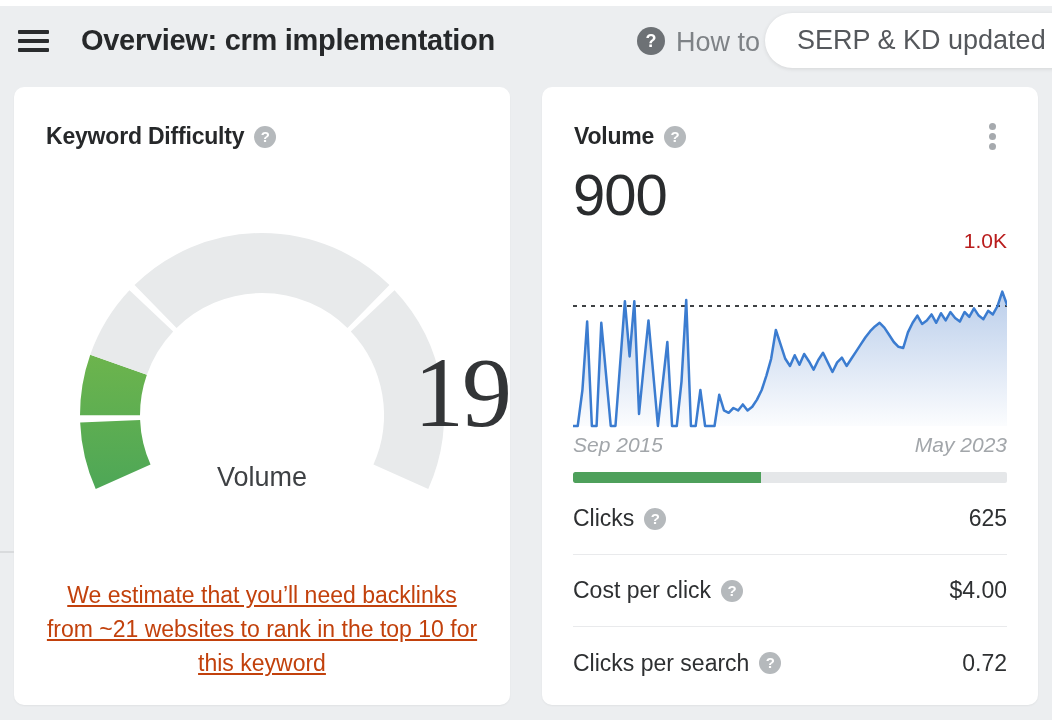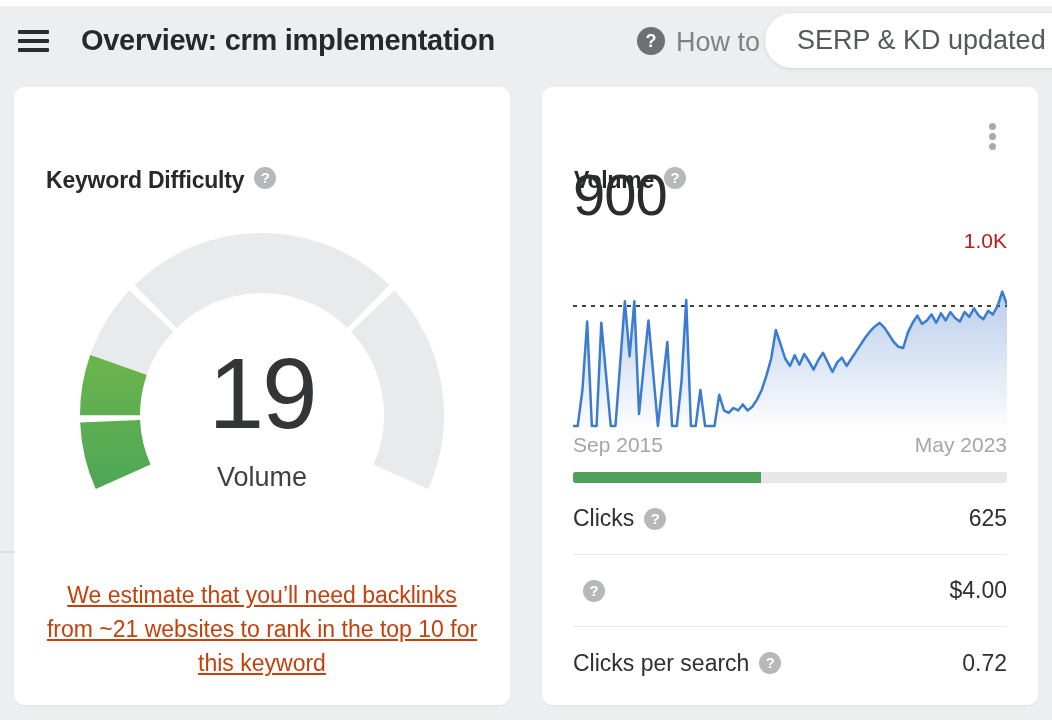--- a/index.html
+++ b/index.html
@@ -20,42 +20,42 @@
   .howto { position:absolute; left:676px; top:21px; font-size:27px; color:#7e8286; white-space:nowrap; cursor:pointer; }
   .pill { position:absolute; left:765px; right:-40px; top:7px; height:55px; background:#ffffff;
     border-radius:28px; box-shadow:0 1px 4px rgba(0,0,0,0.10); z-index:2; cursor:pointer; }
   .pill span { display:block; padding-left:32px; line-height:55px; font-size:27px; color:#55585c; white-space:nowrap; }
 
   
   .card { position:absolute; top:87px; height:618px; width:496px; background:#ffffff;
     border-radius:10px; box-shadow:0 1px 2px rgba(0,0,0,0.05); }
   .card-kd { left:14px; }
   .card-vol { left:542px; }
-  .card-head { position:absolute; left:32px; top:36px; display:flex; align-items:flex-start;margin-top:44px; }
+  .card-head { position:absolute; left:32px; top:36px; display:flex; align-items:center; }
   .card-head h2 { font-size:23px; font-weight:bold; color:#26282a; letter-spacing:-0.2px; }
   .qicon { display:inline-block; width:22px; height:22px; border-radius:50%; background:#b5b9bc;
     color:#ffffff; font-size:15px; font-weight:bold; text-align:center; line-height:22px; margin-left:10px; cursor:pointer; flex:0 0 auto; }
 
   
   .kd-gauge { position:absolute; left:0; top:0; }
-  .kd-value { position:absolute; left:0; top:256px; width:100%; text-align:center;
-    font-size:100px; line-height:100px; color:#333537; letter-spacing:-2px; }
+  .kd-value { position:absolute; left:0; top:256px; width:100%; text-align:right;
+    font-size:100px; line-height:100px; color:#333537; letter-spacing:-2px;font-family:Liberation Serif, serif; }
   .kd-label { position:absolute; left:0; top:377px; width:100%; text-align:center;
     font-size:27px; line-height:27px; color:#3e4144; }
   .kd-note { position:absolute; left:28px; top:491px; width:440px; text-align:center;
     font-size:23px; line-height:34px; color:#c2410c;text-decoration:underline; }
 
   
   .kebab { position:absolute; right:42px; top:36px; width:8px; cursor:pointer; }
   .kebab i { display:block; width:7px; height:7px; border-radius:50%; background:#a6aaae; margin:0 auto 3px; }
   .vol-value { position:absolute; left:31px; top:79px; font-size:58px; line-height:58px; color:#2a2c2e; letter-spacing:-1px; }
   .vol-refmax { position:absolute; right:31px; top:142px; font-size:21px; color:#b91c1c; text-align:right; }
   .vol-chart { position:absolute; left:31px; top:189px; }
   .vol-dates { position:absolute; left:31px; top:346px; width:434px; display:flex; justify-content:space-between;
-    font-size:21px; color:#a2a6aa; }
+    font-size:21px; color:#a2a6aa;font-style:italic; }
   .vol-bar { position:absolute; left:31px; top:385px; width:434px; height:11px; background:#e5e7e9; border-radius:2px; overflow:hidden; }
   .vol-bar .fill { height:11px; background:#4ea05b; border-radius:2px 0 0 2px; }
   .vol-rows { position:absolute; left:31px; top:396px; width:434px; }
   .vrow { height:72px; display:flex; align-items:center; justify-content:space-between; border-bottom:1px solid #e9eaec;gap:8px; }
   .vrow:last-child { border-bottom:none; }
   .vrow .lab { display:flex; align-items:center; font-size:23px; color:#2e3032; }
   .vrow .val { font-size:23px; color:#2e3032; }
 
   .gutter-line { position:absolute; left:0; top:551px; width:14px; height:2px; background:#d9dbdd; }
 </style>
@@ -142,20 +142,21 @@
     <div class="vol-rows">
       <div class="vrow">
         <span class="lab">
           <span>Clicks</span>
           <span class="qicon">?</span>
         </span>
         <span class="val">625</span>
       </div>
       <div class="vrow">
         <span class="lab">
+          <span>Cost per click</span>
           <span class="qicon">?</span>
         </span>
         <span class="val">$4.00</span>
       </div>
       <div class="vrow">
         <span class="lab">
           <span>Clicks per search</span>
           <span class="qicon">?</span>
         </span>
         <span class="val">0.72</span>

